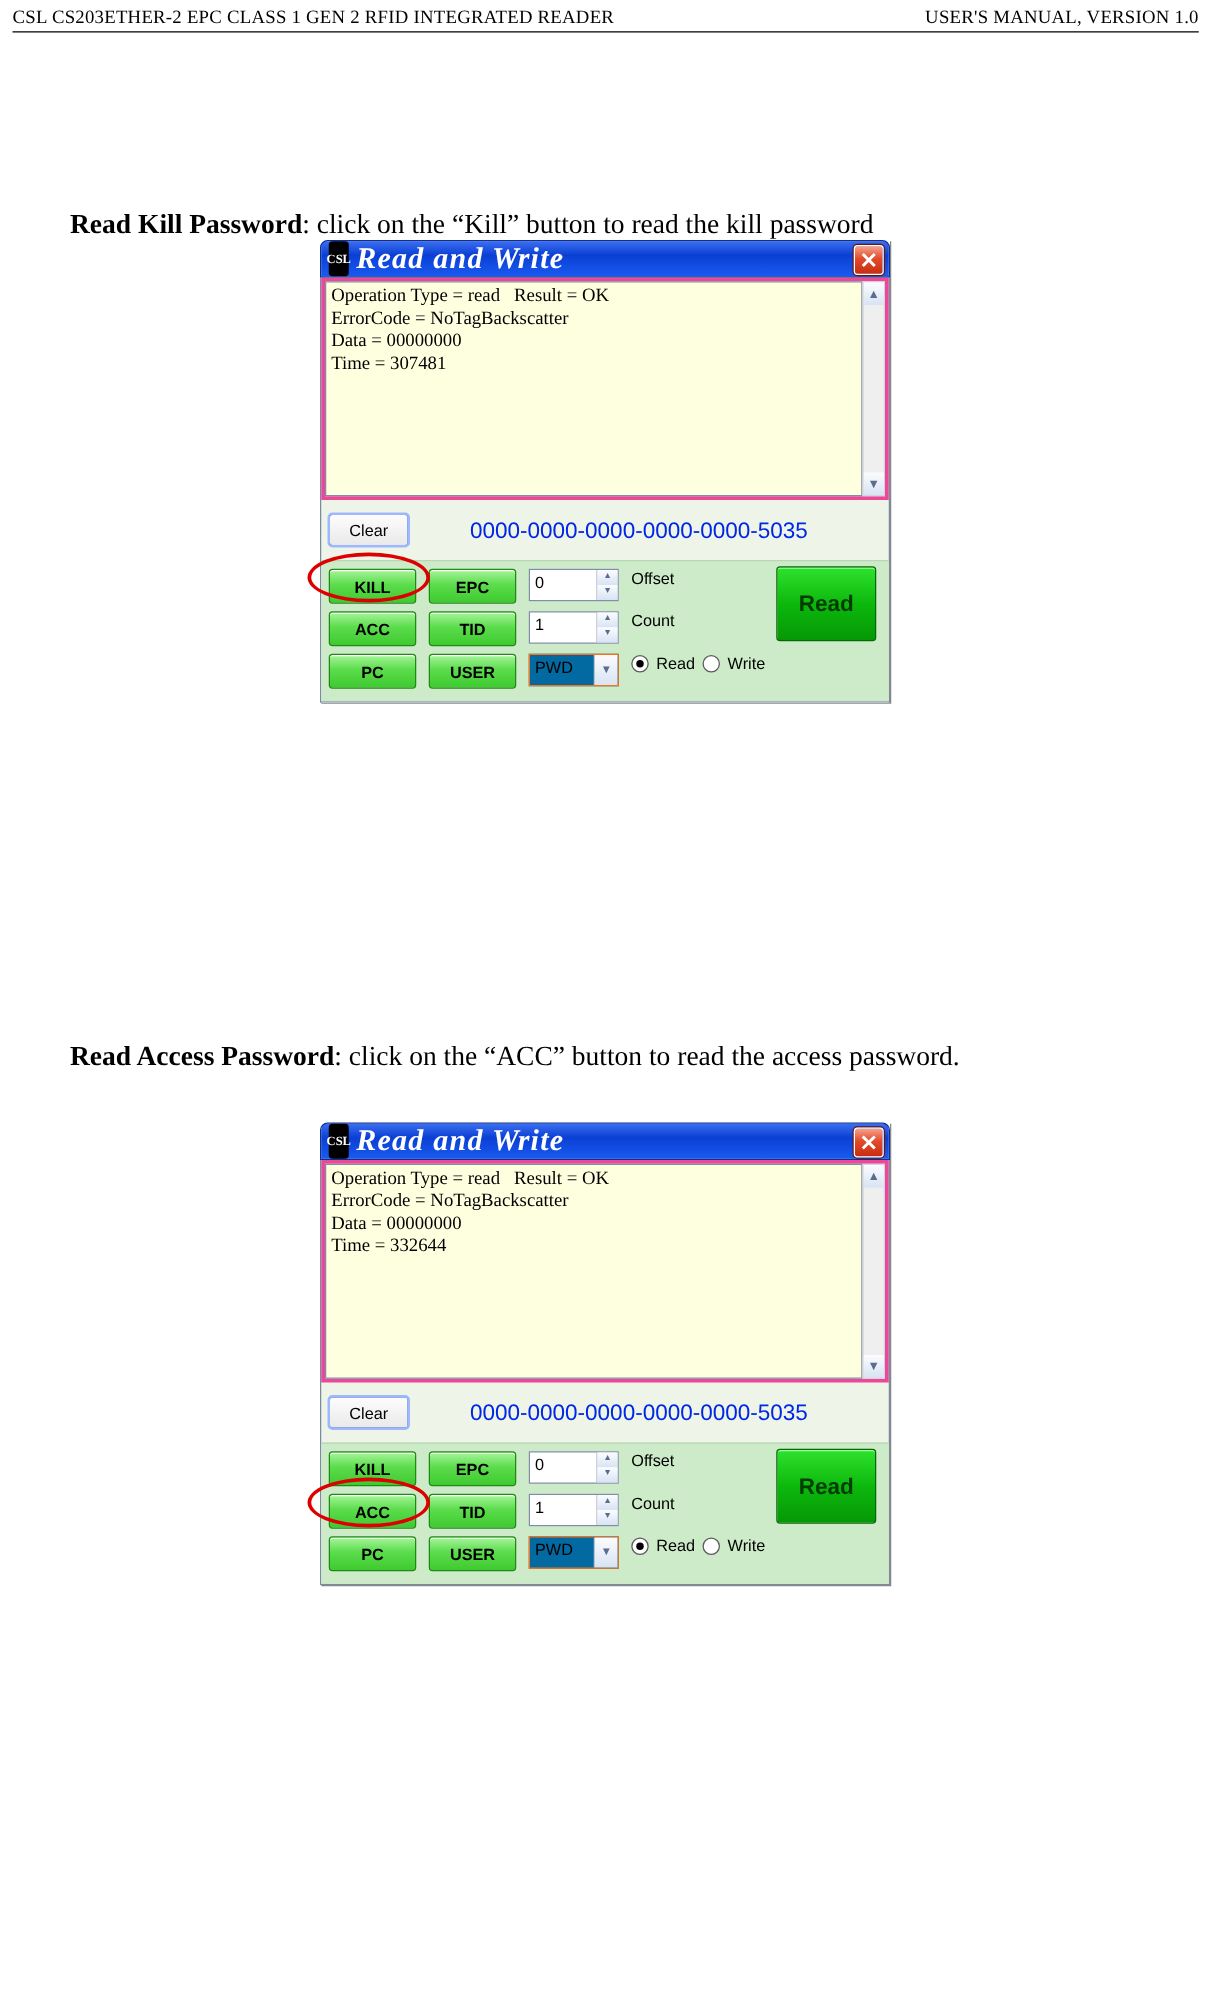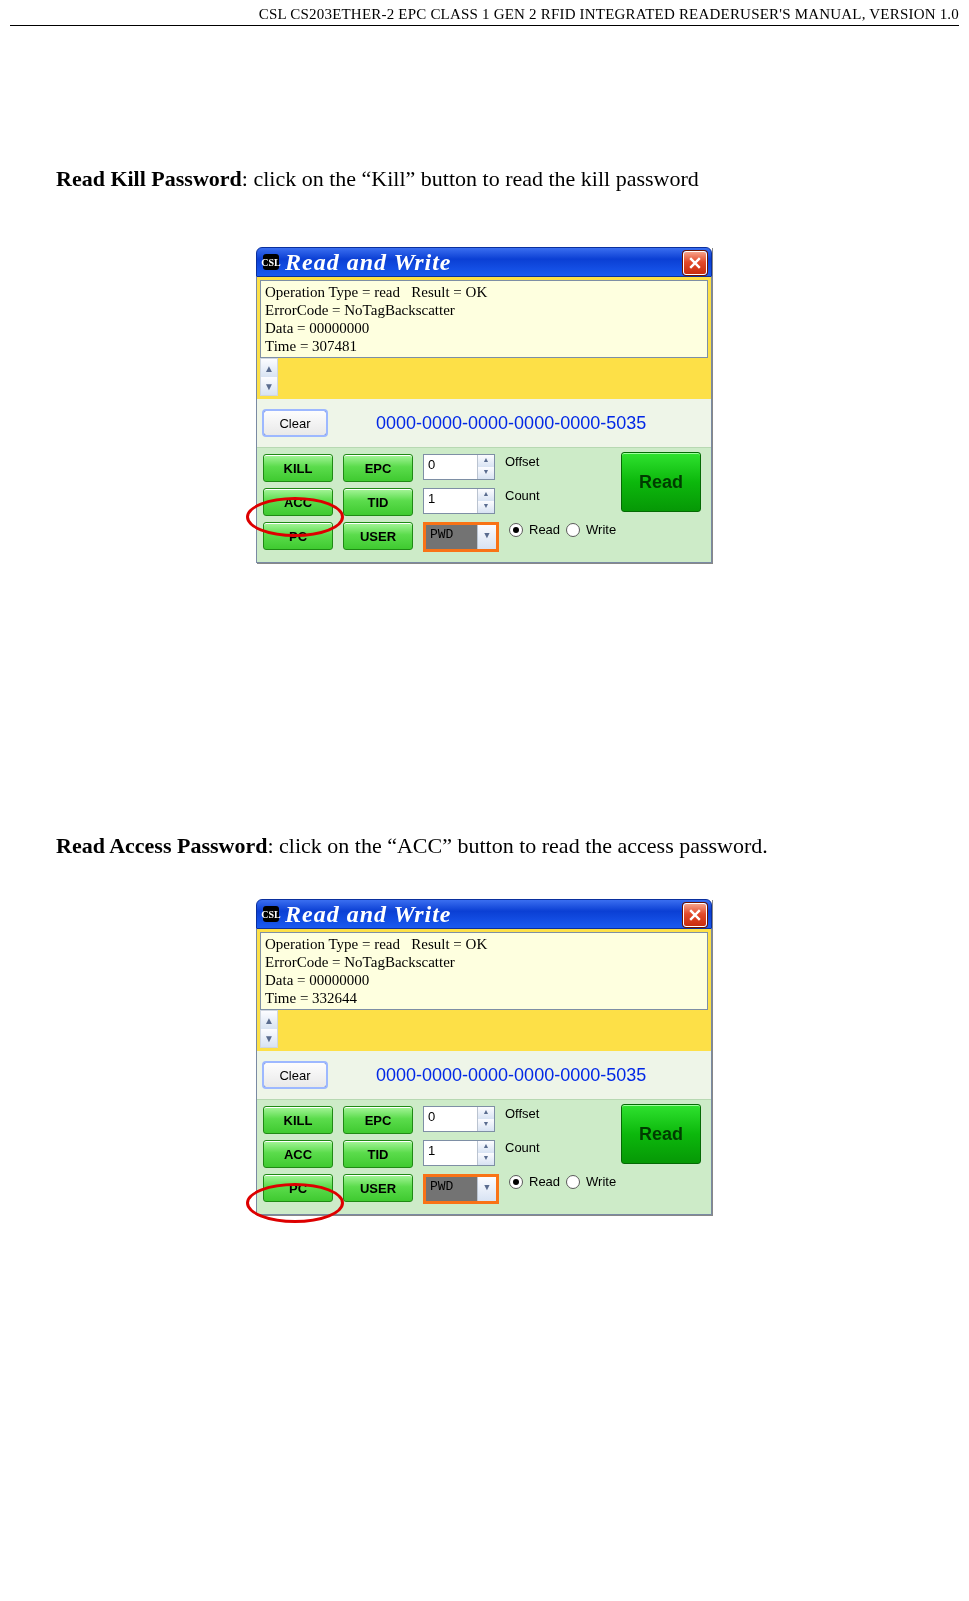--- a/index.html
+++ b/index.html
@@ -11,34 +11,34 @@
   }
   .page {
     position: relative;
     width: 969px;
     min-height: 1601px;
     box-sizing: border-box;
     padding: 6px 10px 30px 10px;
   }
   .hdr {
     display: flex;
-    justify-content: flex-end;
+    justify-content: space-between;
     font-size: 15px;
     letter-spacing: 0.2px;
     border-bottom: 1px solid #000;
     padding-bottom: 2px;
     margin-bottom: 140px;
   }
   .body-text {
     margin-left: 46px;
     margin-right: 40px;
     font-size: 22px;
   }
   .body-text .bold { font-weight: bold; }
-  .section1 .caption { margin-bottom: 55px; }
+  .section1 .caption { }
   .section2 .caption { margin-bottom: 40px; }
   .gap-between { height: 270px; }
 
   .ftr {
     position: absolute;
     bottom: 14px;
     width: 949px;
     border-top: 1px solid #000;
     padding-top: 4px;
     font-size: 20px;
@@ -60,21 +60,21 @@
   .titlebar {
     height: 28px;
     background: linear-gradient(#3a6ef0, #0b3fd4 40%, #1a5af0);
     border: 1px solid #0a2f9d;
     border-radius: 6px 6px 0 0;
     display: flex;
     align-items: center;
     position: relative;
   }
   .titlebar .icon16 {
-    width: 16px; height: 16px;
+    width: 16px; height: 28px;
     margin: 0 6px;
     display: flex; align-items: center; justify-content: center;
     font-size: 10px; font-weight: bold;
     color: #fff; background: #000; border-radius: 3px;
   }
   .titlebar .title {
     color: #fff;
     font-family: "Times New Roman", serif;
     font-weight: bold;
     font-style: italic;
@@ -94,23 +94,22 @@
   .titlebar .closebtn svg { width: 12px; height: 12px; }
 
   .client {
     border: 1px solid #7a8aa3;
     border-top: none;
     background: #eef5e8;
   }
 
   .log-row {
     display: flex;
-    background: #fde047;
+    background: #ec4899;
     padding: 3px;
-    flex-direction: column;
   }
   .logbox {
     flex: 1;
     height: 172px;
     background: #feffdf;
     border: 1px solid #7e8fa5;
     font-family: "Times New Roman", serif;
     font-size: 15px;
     color: #000;
     padding: 2px 4px;
@@ -204,23 +203,23 @@
   .num-input .spin div {
     flex: 1;
     background: linear-gradient(#fcfcff, #d8e3f3);
     font-size: 7px; line-height: 10px;
     text-align: center; color: #5a6c8f;
   }
 
   .sel {
     width: 70px; height: 24px;
     display: flex;
-    border: 3px solid #f97316;
-    background: #737373;
-    font-family: Liberation Mono, monospace;
+    border: 1px solid #f97316;
+    background: #0369a1;
+    font-family: Liberation Sans, sans-serif;
     font-size: 13px;
   }
   .sel .val { flex: 1; padding: 2px 4px; }
   .sel .arrow {
     width: 18px;
     background: linear-gradient(#fcfcff, #d8e3f3);
     border-left: 1px solid #bac3d0;
     text-align: center;
     font-size: 9px; color: #5a6c8f;
     line-height: 22px;

